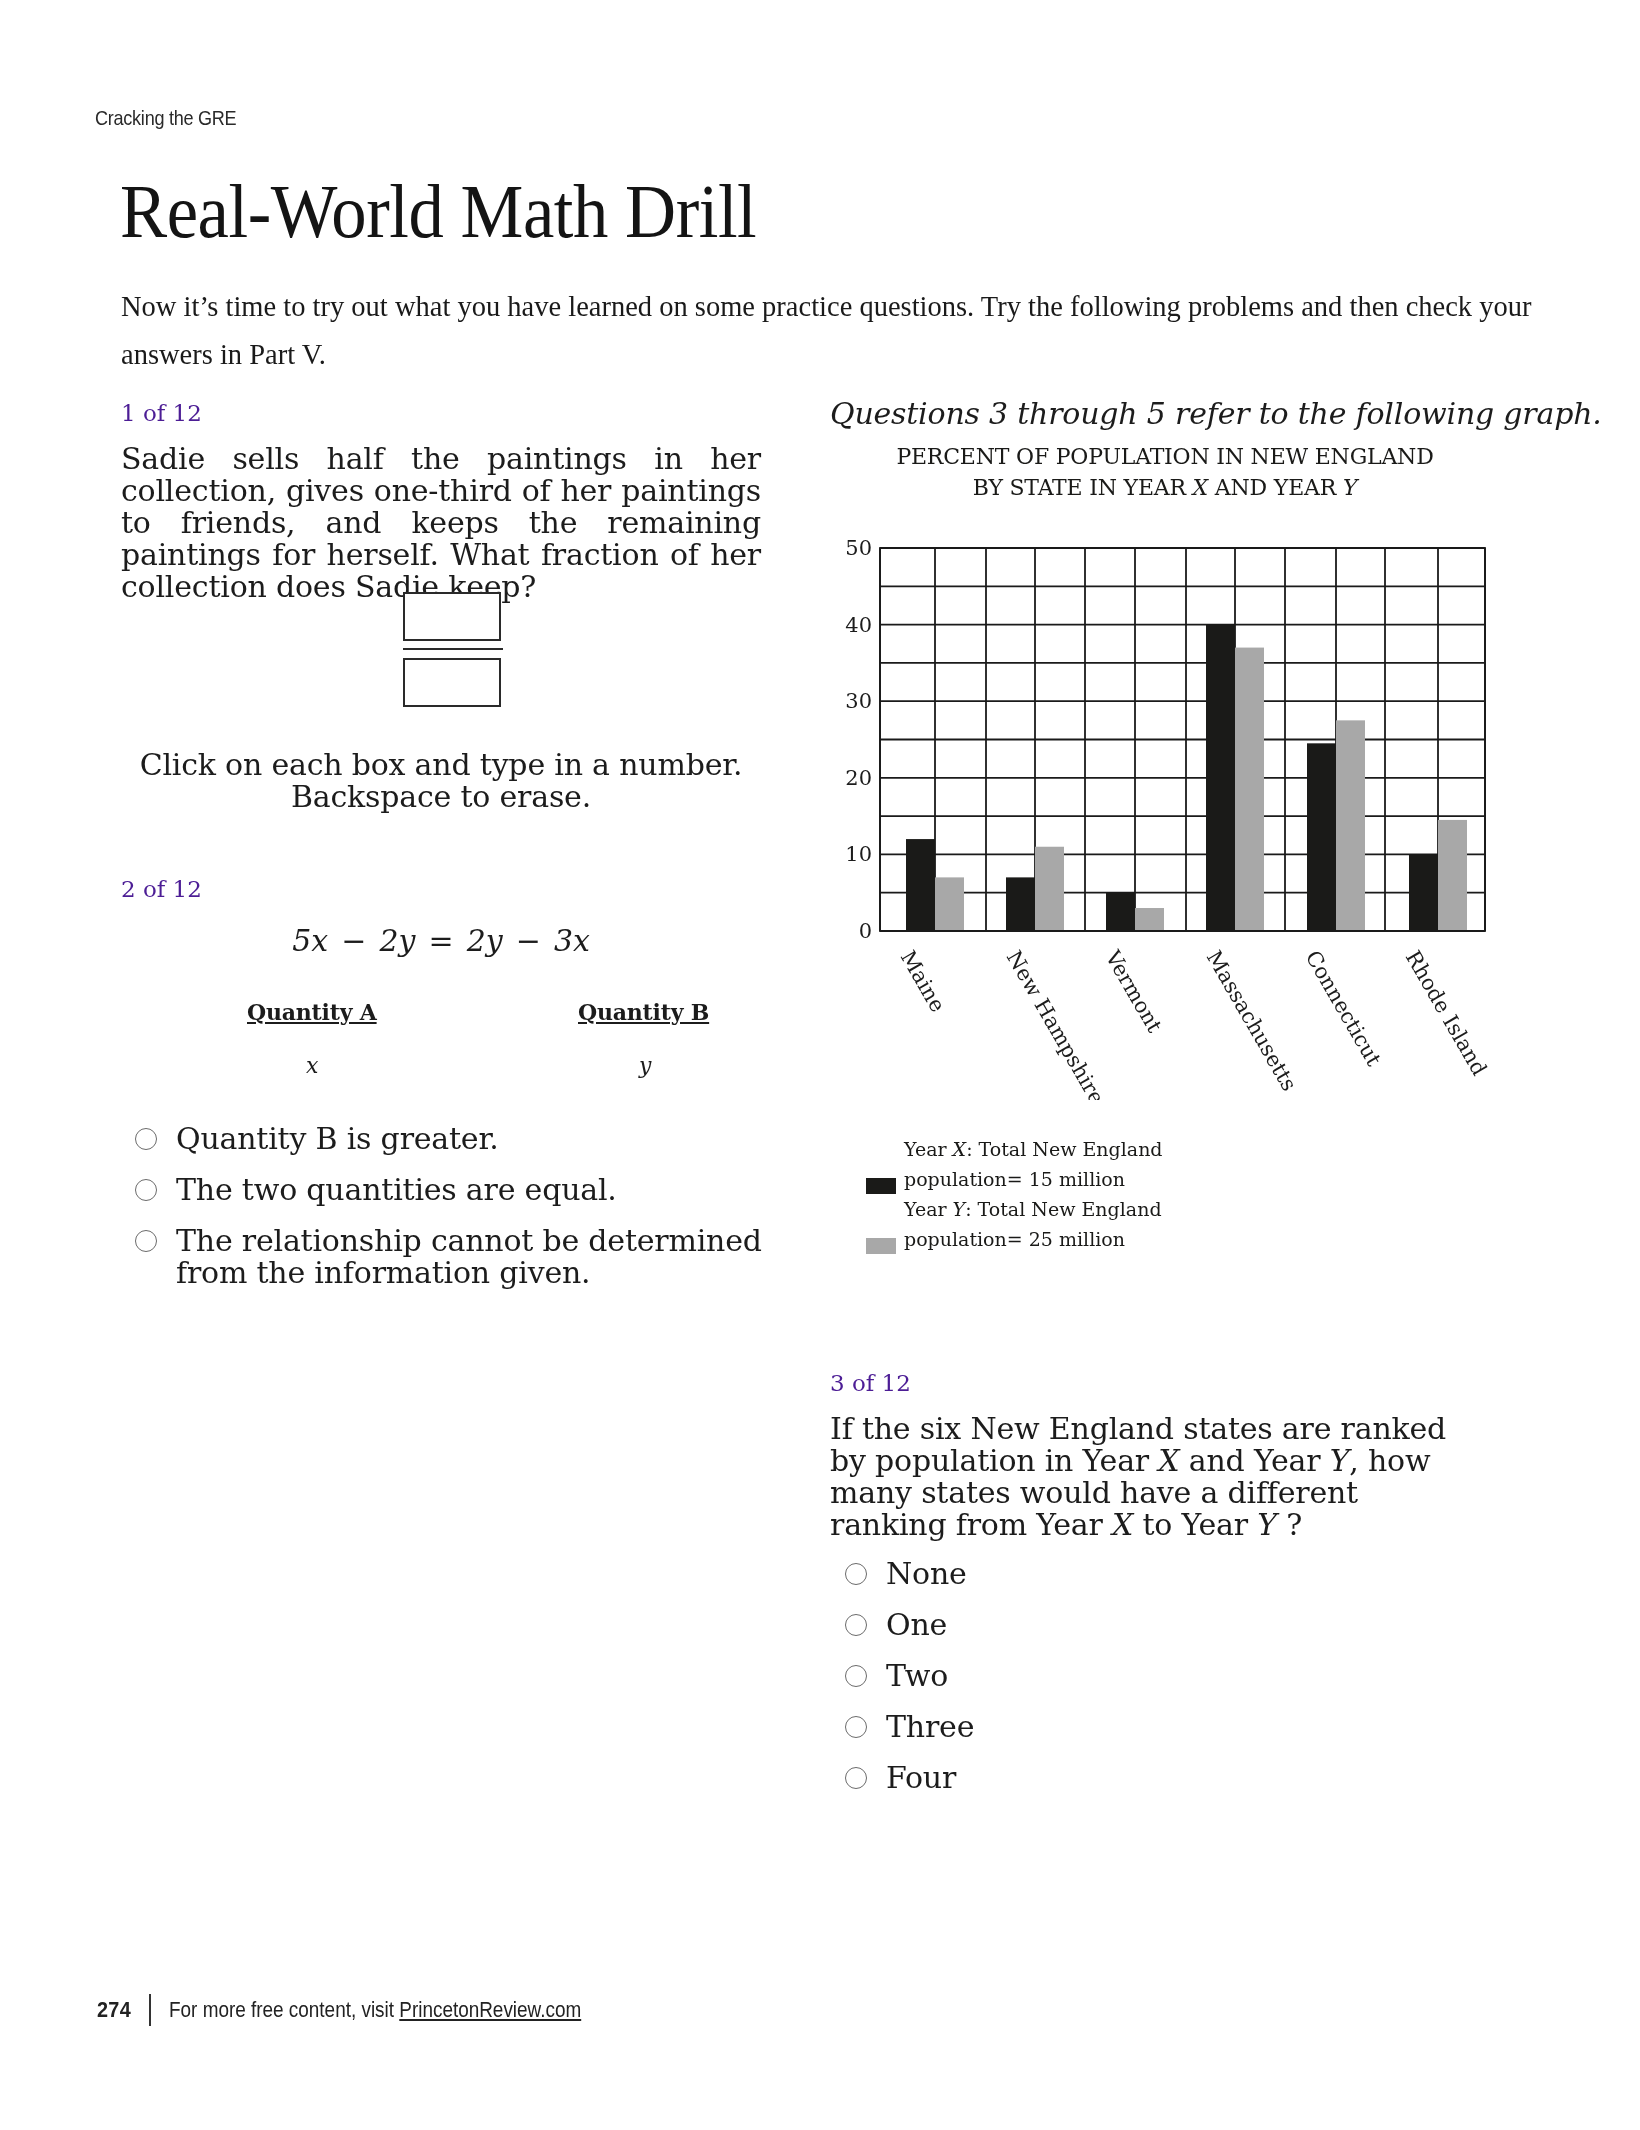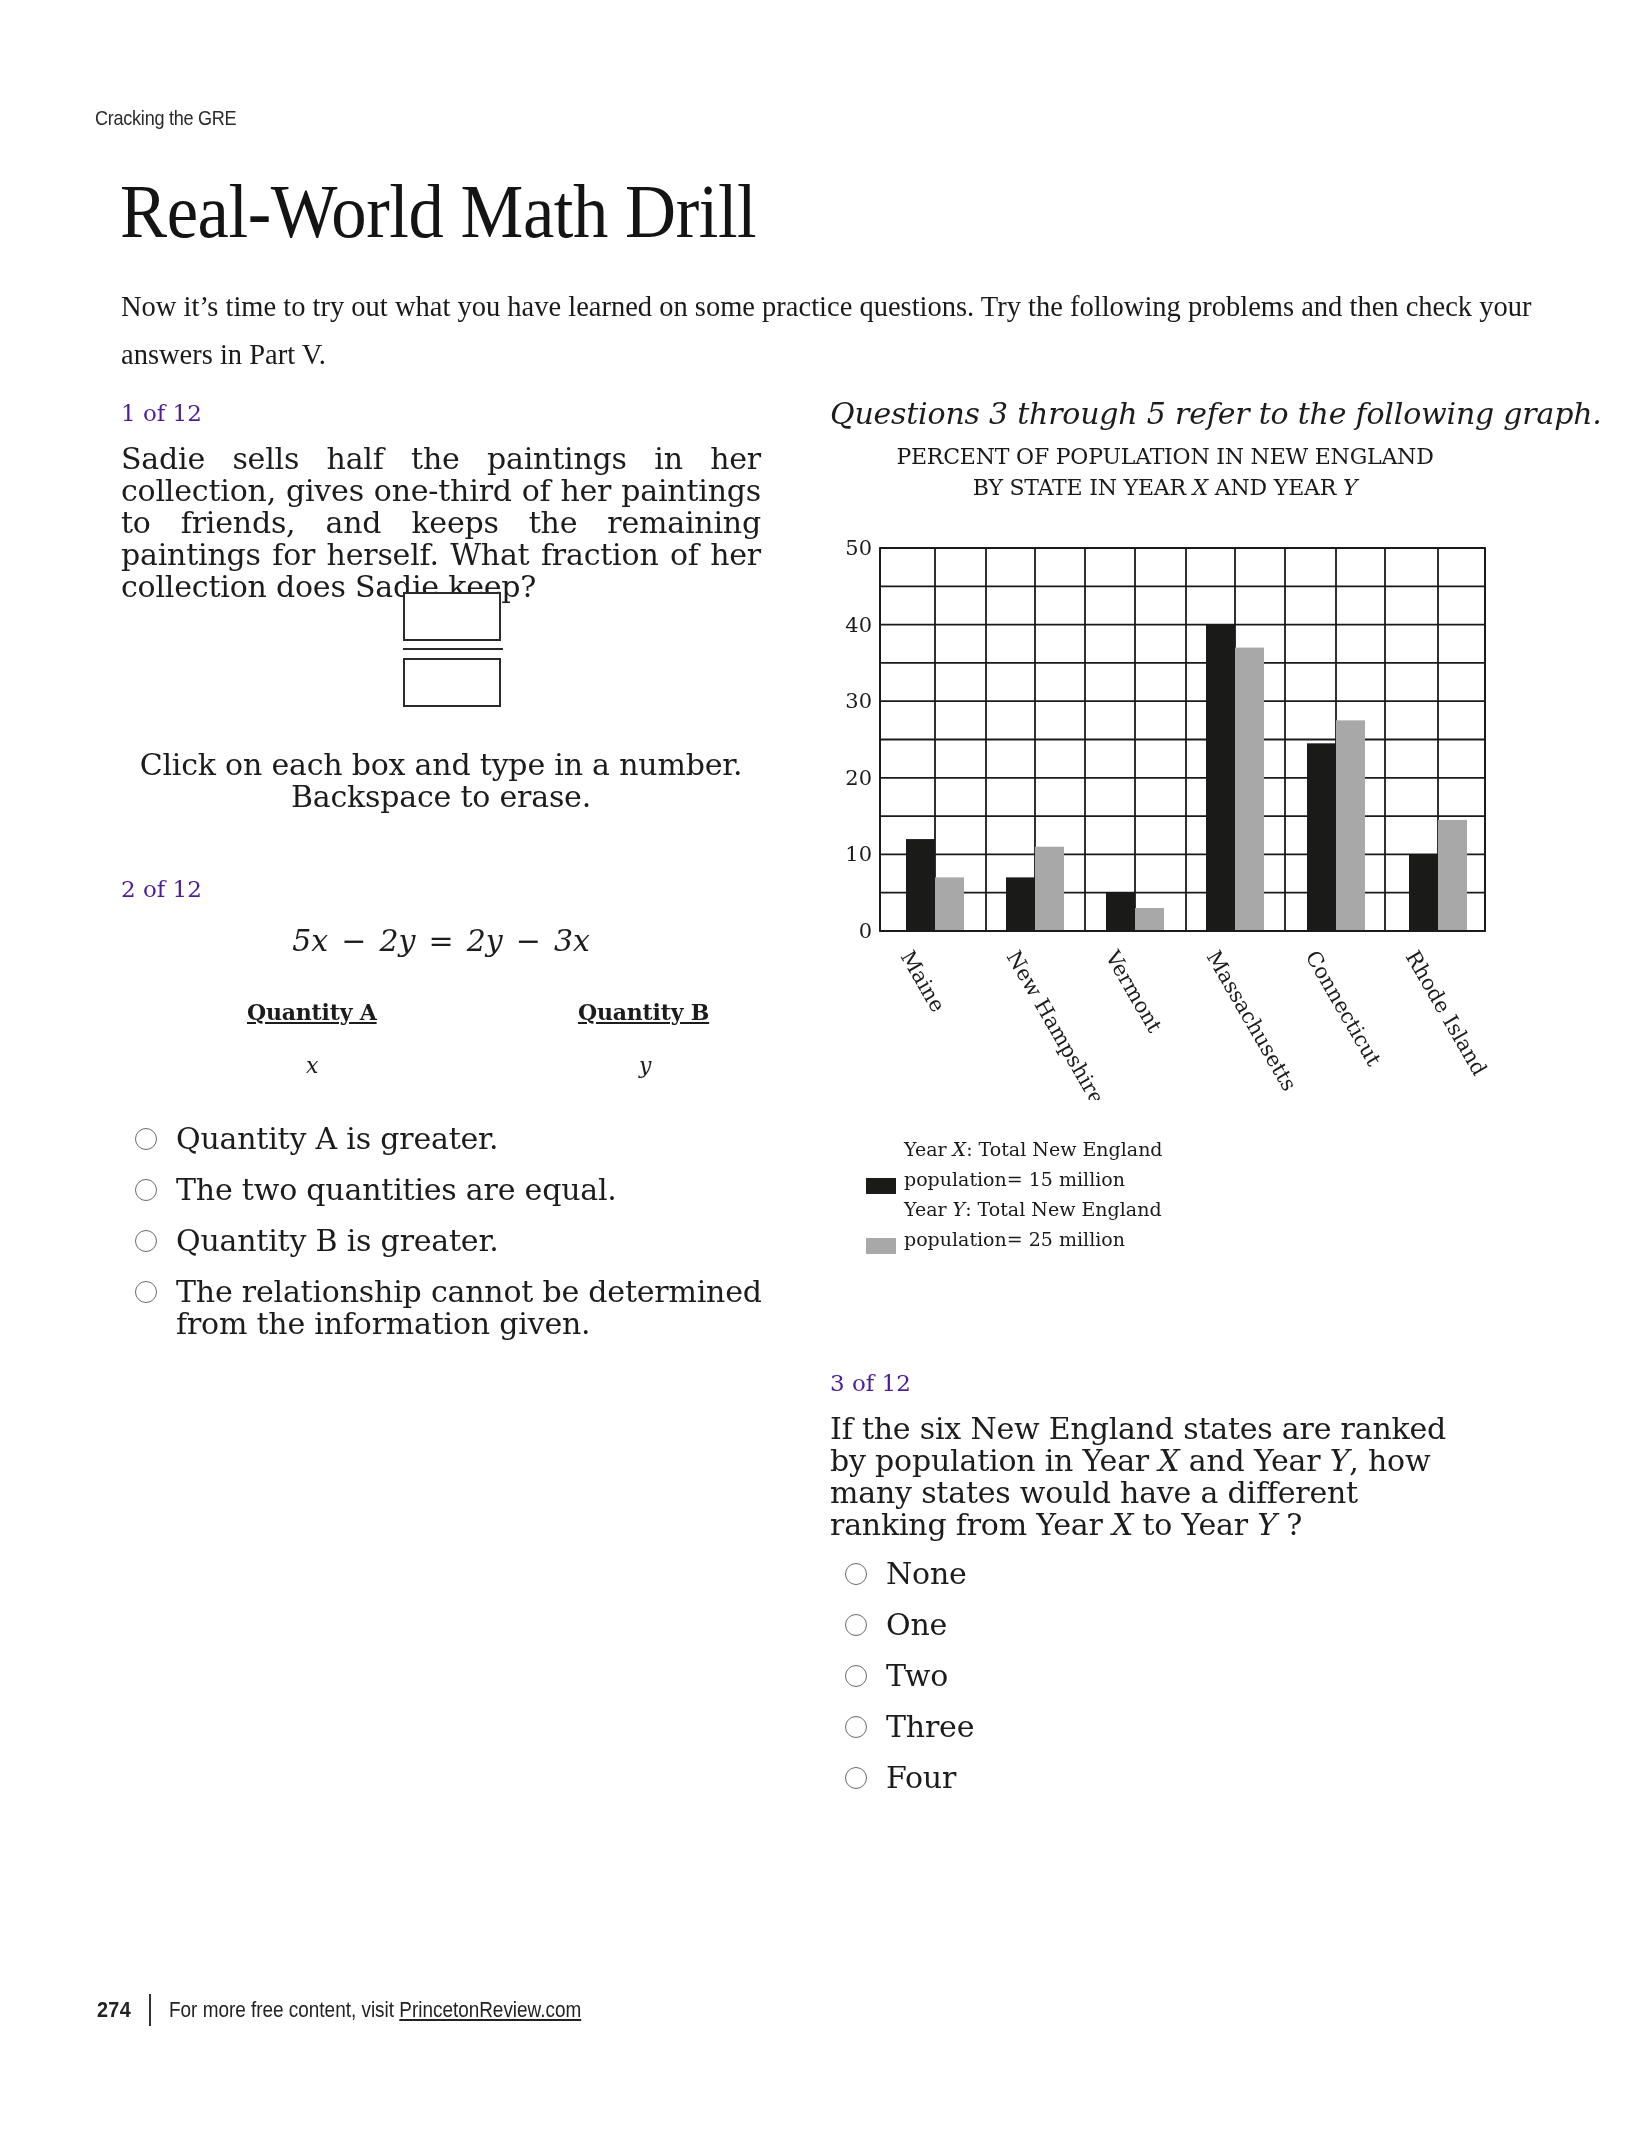--- a/index.html
+++ b/index.html
@@ -89,29 +89,25 @@
 <section>
   <div class="abs qnum q2-num">2 of 12</div>
   <div class="abs qtext q2-eq">5x − 2y = 2y − 3x</div>
   <div class="abs qtext qa-head qa-a">Quantity A</div>
   <div class="abs qtext qa-head qa-b">Quantity B</div>
   <div class="abs qtext qa-val qa-val-a">x</div>
   <div class="abs qtext qa-val qa-val-b">y</div>
   <ul class="abs options q2-options qtext">
     <li class="opt">
         <span class="radio"></span>
-        <span class="opt-label">Quantity A is greater.</span>
+        <span class="opt-label">Quantity B is greater.</span>
       </li>
     <li class="opt">
         <span class="radio"></span>
         <span class="opt-label">The two quantities are equal.</span>
-      </li>
-    <li class="opt">
-        <span class="radio"></span>
-        <span class="opt-label">Quantity B is greater.</span>
       </li>
     <li class="opt">
         <span class="radio"></span>
         <span class="opt-label">The relationship cannot be determined from the information given.</span>
       </li>
   </ul>
 </section>
 
 <section>
   <div class="abs qtext graph-intro">Questions 3 through 5 refer to the following graph.</div>

